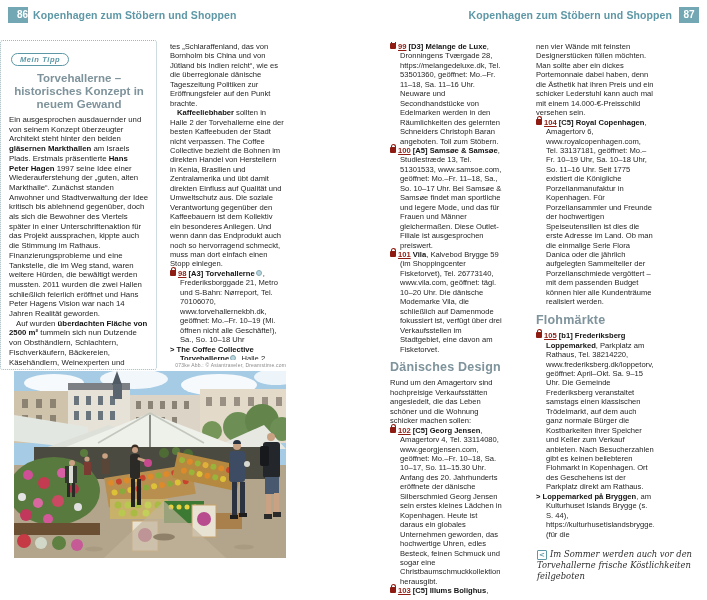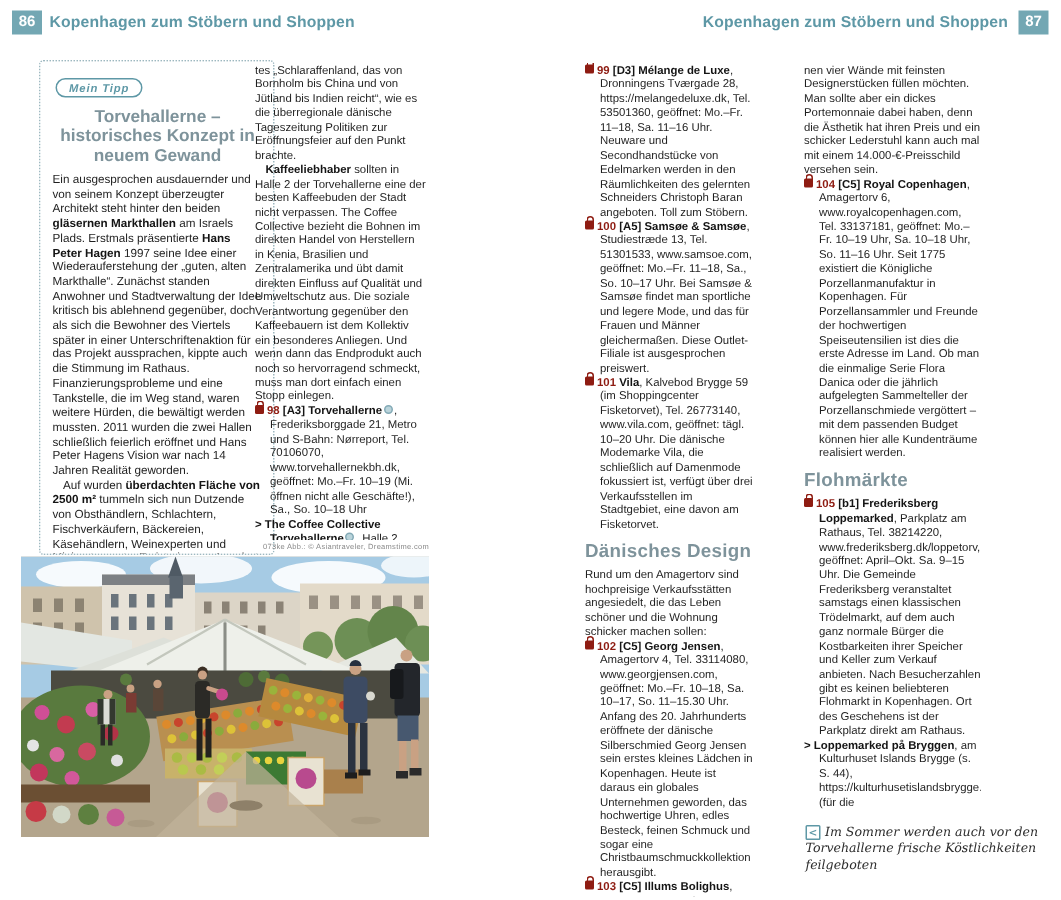--- a/index.html
+++ b/index.html
@@ -16,21 +16,21 @@
     background:var(--teal-box);color:#fff;font-weight:bold;
     font-size:10px;line-height:16px;text-align:center;
   }
   .htitle{
     position:absolute;top:9px;font-weight:bold;font-size:10.5px;
     color:var(--teal-text);letter-spacing:.1px;white-space:nowrap;
   }
 
   
   .tipbox{
-    position:absolute;left:26px;top:40px;width:157px;height:330px;
+    position:absolute;left:0;top:40px;width:157px;height:330px;
     border:1px dotted #9db8c0;border-radius:3px;
     padding:7px 7px 4px 8px;box-sizing:border-box;overflow:hidden;
   }
   .tipbadge{
     display:inline-block;border:1.3px solid var(--teal-text);
     border-radius:10px;padding:1px 8px;margin-left:2px;
     color:var(--teal-text);font-weight:bold;font-style:italic;
     font-size:7.5px;letter-spacing:.6px;
   }
   .tiptitle{
@@ -48,21 +48,21 @@
   .col p{margin:0;}
   .col p.ind{text-indent:7px;}
   .col p.hang{padding-left:10px;text-indent:-10px;}
   .sechead{
     font-size:12.5px;font-weight:bold;color:var(--heading);
     margin:9px 0 6px;letter-spacing:.2px;
   }
 
   
   .sg-b{font-weight:bold;color:#141414;}
-  .sg-num{font-weight:bold;color:var(--listing-red);}
+  .sg-num{font-weight:bold;color:var(--listing-red);text-decoration:underline;}
   .sg-arrow{font-weight:bold;color:#141414;}
   .sg-i{}
 
   
   .icon-bag{
     display:inline-block;position:relative;width:6px;height:6px;
     background:var(--listing-red);border-radius:1px;margin:0 2px 0 0;
     vertical-align:0;
   }
   .icon-bag::before{
@@ -95,21 +95,21 @@
   
   .photo-caption{
     position:absolute;left:537px;top:549px;width:155px;
     font-family:"DejaVu Serif","Liberation Serif",serif;
     font-style:italic;font-size:8.4px;line-height:11px;color:#2d2d2d;
   }
 </style>
 </head>
 <body>
 
-<div class="pgnum" style="left:8px;">86</div>
+<div class="pgnum" style="left:8px;text-align:right;">86</div>
 <div class="htitle" style="left:33px;">Kopenhagen zum Stöbern und Shoppen</div>
 <div class="htitle" style="right:35px;">Kopenhagen zum Stöbern und Shoppen</div>
 <div class="pgnum" style="right:8px;">87</div>
 
 <aside class="tipbox">
   <span class="tipbadge">Mein Tipp</span>
   <div class="tiptitle">Torvehallerne – historisches Konzept in neuem Gewand</div>
   <p><span class="sg-p">Ein ausgesprochen ausdauernder und von seinem Konzept überzeugter Architekt steht hinter den beiden </span><span class="sg-b">gläsernen Markthallen</span><span class="sg-p"> am Israels Plads. Erstmals präsentierte </span><span class="sg-b">Hans Peter Hagen</span><span class="sg-p"> 1997 seine Idee einer Wiederauferstehung der „guten, alten Markthalle“. Zunächst standen Anwohner und Stadtverwaltung der Idee kritisch bis ablehnend gegenüber, doch als sich die Bewohner des Viertels später in einer Unterschriftenaktion für das Projekt aussprachen, kippte auch die Stimmung im Rathaus. Finanzierungsprobleme und eine Tankstelle, die im Weg stand, waren weitere Hürden, die bewältigt werden mussten. 2011 wurden die zwei Hallen schließlich feierlich eröffnet und Hans Peter Hagens Vision war nach 14 Jahren Realität geworden.</span></p>
   <p class="ind"><span class="sg-p">Auf wurden </span><span class="sg-b">überdachten Fläche von 2500 m²</span><span class="sg-p"> tummeln sich nun Dutzende von Obsthändlern, Schlachtern, Fischverkäufern, Bäckereien, Käsehändlern, Weinexperten und Minirestaurants. Es ist ein vom Angebot unglaublich breit gefächer-</span></p>
 </aside>

